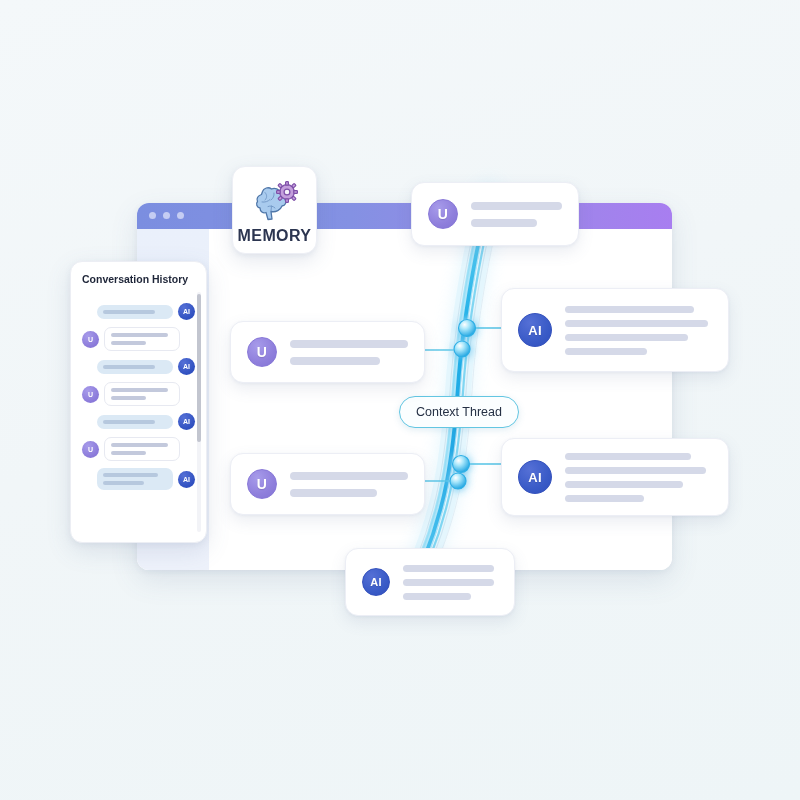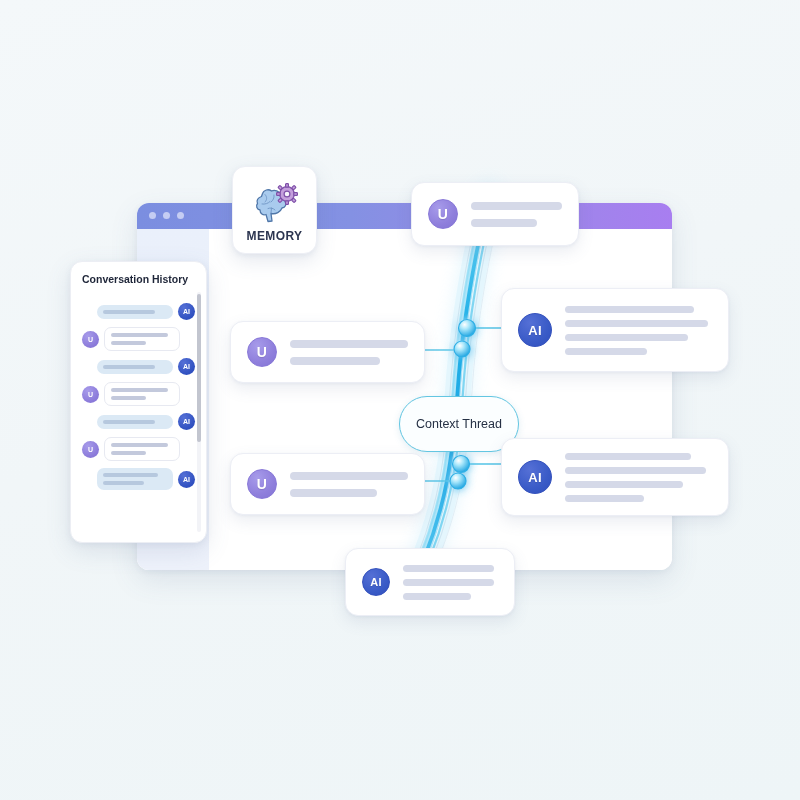--- a/index.html
+++ b/index.html
@@ -150,31 +150,31 @@
     box-shadow: 0 7px 20px rgba(90,110,150,0.15),
                 0 2px 5px rgba(90,110,150,0.08);
     display: flex;
     flex-direction: column;
     align-items: center;
     justify-content: center;
     gap: 3px;
     padding-top: 4px;
   }
   .memory-label {
-    font-size: 12px;
+    font-size: 16px;
     font-weight: 700;
     color: #2c3550;
     letter-spacing: .4px;
   }
 
   
   .context-pill {
     position: absolute;
     left: 399px; top: 396px;
-    padding: 20px 16px;
+    padding: 8px 16px;
     background: #fbfeff;
     border: 1.6px solid #63c6e2;
     border-radius: 999px;
     font-size: 12.5px;
     color: #253044;
     font-weight: 500;
     box-shadow: 0 2px 7px rgba(70,140,180,0.16);
     white-space: nowrap;
   }
 

